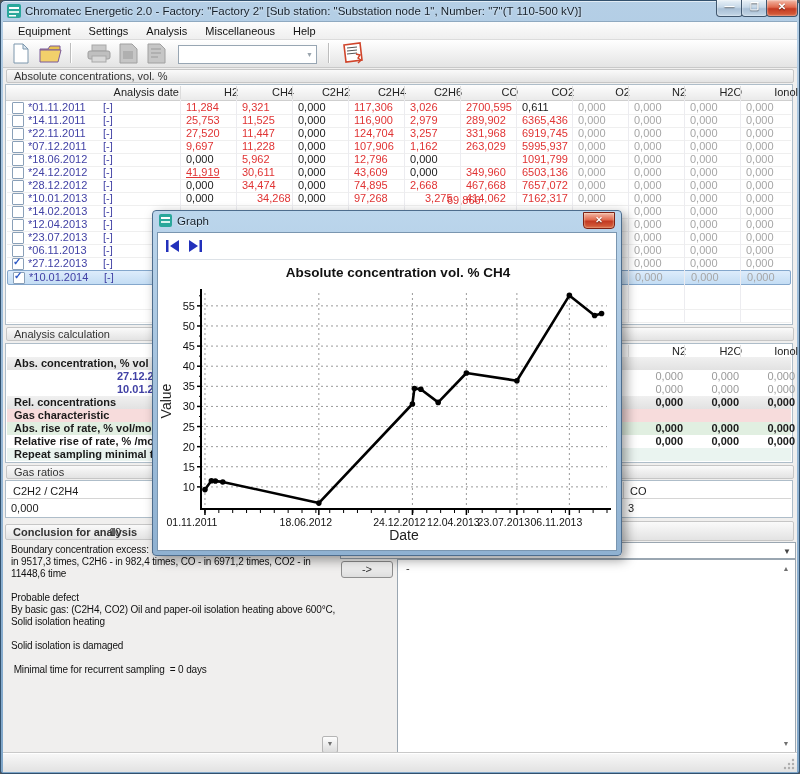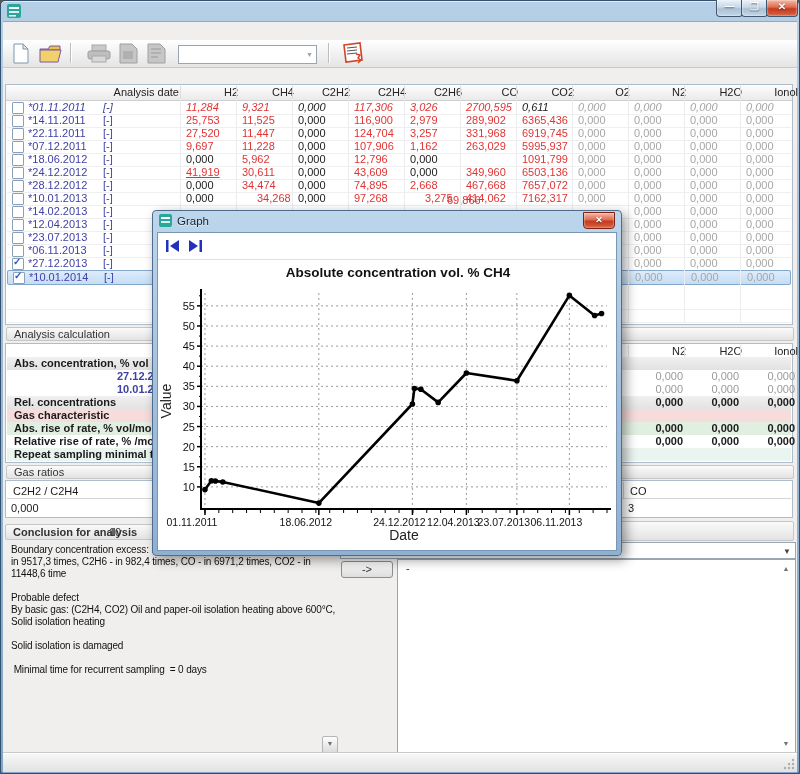--- a/index.html
+++ b/index.html
@@ -83,27 +83,35 @@
 
   <div class="titlebar">
     <span class="app-icon">
       <svg width="14" height="14">
           <rect x="0" y="0" width="14" height="14" rx="2" fill="#2aa79b"></rect>
           <rect x="2" y="3" width="10" height="2" fill="#fff"></rect>
           <rect x="2" y="7" width="10" height="2" fill="#d9f3ef"></rect>
           <rect x="2" y="11" width="7" height="1.5" fill="#fff"></rect>
         </svg>
     </span>
+    <span class="title-text">Chromatec Energetic 2.0 - Factory: "Factory 2" [Sub station: "Substation node 1", Number: "7"(T 110-500 kV)]</span>
     <div class="winbtn" style="left:716px;width:25px;"><span class="glyph">—</span></div>
     <div class="winbtn" style="left:741px;width:25px;"><span class="glyph">❐</span></div>
     <div class="winbtn close" style="left:766px;width:30px;"><span class="glyph">✕</span></div>
   </div>
 
   <div class="client"></div>
 
+  <div class="menubar" id="menubar">
+      <div class="menu-item">Equipment</div>
+      <div class="menu-item">Settings</div>
+      <div class="menu-item">Analysis</div>
+      <div class="menu-item">Miscellaneous</div>
+      <div class="menu-item">Help</div>
+    </div>
 
   <div class="toolbar">
     <div class="tb-icon" style="left:8px;">
       <svg width="20" height="21">
           <path d="M3,1 h9 l5,5 v14 h-14 z" fill="#fff" stroke="#7d97ad"></path>
           <path d="M12,1 l5,5 h-5 z" fill="#dce8f2" stroke="#7d97ad"></path>
         </svg>
     </div>
     <div class="tb-icon" style="left:36px;">
       <svg width="24" height="21">
@@ -136,37 +144,38 @@
       <svg width="27" height="23">
           <path d="M4,3 l16,-2 2,17 -16,2 z" fill="#fff" stroke="#d0442a" stroke-width="1.6"></path>
           <path d="M7,6 l10,-1 M7,9 l10,-1 M7,12 l10,-1" stroke="#555"></path>
           <path d="M16,12 l4,1 -2,3 3,2 -3,3" stroke="#d0442a" stroke-width="1.4" fill="none"></path>
         </svg>
     </div>
     <div class="plusq"><span class="pm">±</span><span class="q">?</span></div>
   </div>
   <div class="tb-combo"><span></span><span class="arr">▼</span></div>
 
+  <div class="secbar" style="left:6px;top:69px;width:788px;"><span>Absolute concentrations, vol. %</span></div>
   <div class="panel" style="left:5px;top:84px;width:788px;height:241px;" id="tablePanel">
     <div class="thead" id="thead">
         <div class="th" style="left: 0px; width: 170px; border-left: none;">Analysis date</div>
         <div class="th" style="left: 174px; width: 54px;">H2</div>
         <div class="th" style="left: 230px; width: 54px;">CH4</div>
         <div class="th" style="left: 286px; width: 54px;">C2H2</div>
         <div class="th" style="left: 342px; width: 54px;">C2H4</div>
         <div class="th" style="left: 398px; width: 54px;">C2H6</div>
         <div class="th" style="left: 454px; width: 54px;">CO</div>
         <div class="th" style="left: 510px; width: 54px;">CO2</div>
         <div class="th" style="left: 566px; width: 54px;">O2</div>
         <div class="th" style="left: 622px; width: 54px;">N2</div>
         <div class="th" style="left: 678px; width: 54px;">H2O</div>
         <div class="th" style="left: 734px; width: 54px;">Ionol</div>
       </div>
     <div id="tbody">
-        <div class="t-row" style="top: 16px; font-style: italic;">
+        <div class="t-row" style="top: 16px;">
           <div class="chk"></div>
           <div class="date-txt">*01.11.2011</div>
           <div class="flag-txt">[-]</div>
           <div class="cell v-red" style="left: 175px; width: 56px;">11,284</div>
           <div class="cell v-red" style="left: 231px; width: 56px;">9,321</div>
           <div class="cell v-black" style="left: 287px; width: 56px;">0,000</div>
           <div class="cell v-red" style="left: 343px; width: 56px;">117,306</div>
           <div class="cell v-red" style="left: 399px; width: 56px;">3,026</div>
           <div class="cell v-red" style="left: 455px; width: 56px;">2700,595</div>
           <div class="cell v-black" style="left: 511px; width: 56px;">0,611</div>

